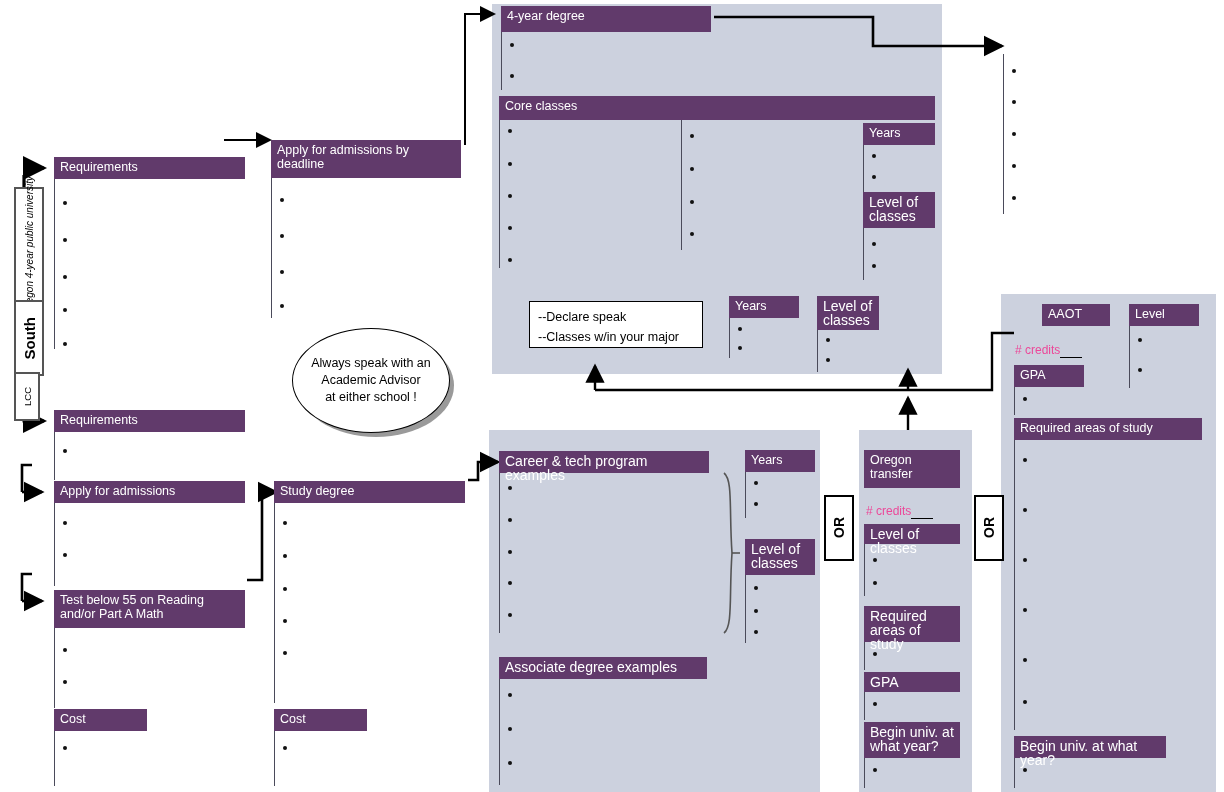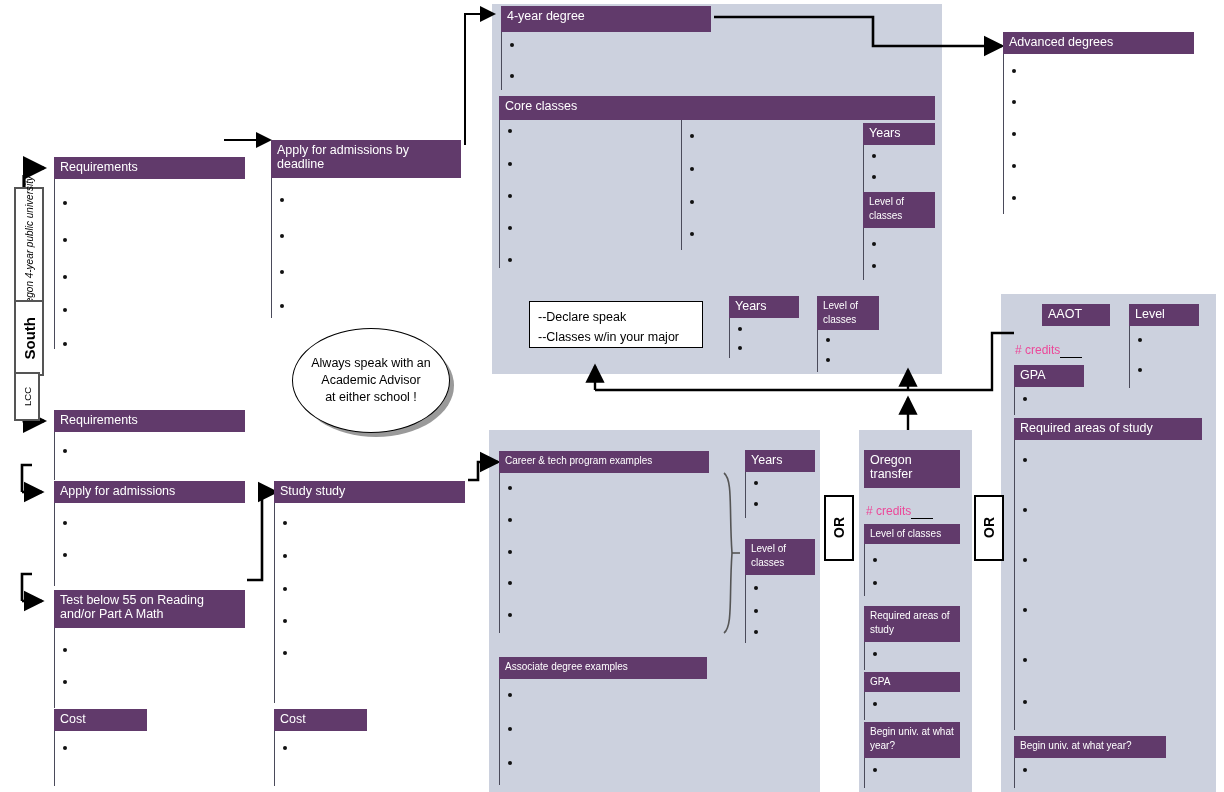--- a/index.html
+++ b/index.html
@@ -1,20 +1,20 @@
 <!DOCTYPE html>
 <html><head>
 <meta charset="utf-8">
 <style>
   html,body{margin:0;padding:0;background:#ffffff;}
   body{font-family:"Liberation Sans",sans-serif;}
   #canvas{position:relative;width:1224px;height:792px;background:#fff;overflow:hidden;}
   .panel{position:absolute;background:#ccd1de;}
   .hdr{position:absolute;background:#613a6b;color:#ffffff;font-size:12.5px;line-height:14px;padding:3px 6px;box-sizing:border-box;white-space:pre-wrap;}
-  .hdr.small{font-size:10px;}
+  .hdr.small{font-size:14px;}
   .bullets{position:absolute;border-left:1px solid #4a4a5a;box-sizing:border-box;}
   .bullets i{display:block;position:absolute;width:4px;height:4px;background:#111;border-radius:50%;left:8px;}
   .plainbox{position:absolute;border:1px solid #000;background:#fff;font-size:12.5px;line-height:20px;color:#000;padding:5px 8px;box-sizing:border-box;}
   .orbox{position:absolute;border:2px solid #000;background:#fff;color:#000;font-size:14px;font-weight:bold;display:flex;align-items:center;justify-content:center;writing-mode:vertical-rl;transform:rotate(180deg);letter-spacing:0px;}
   .labelbox{position:absolute;border:2px solid #555;background:#fff;color:#000;display:flex;align-items:center;justify-content:center;}
   .labelbox span{writing-mode:vertical-rl;transform:rotate(180deg);white-space:nowrap;}
   .labelbox.italic span{font-style:italic;font-size:10px;}
   .labelbox.bold span{font-weight:bold;font-size:15px;}
   .labelbox.tiny span{font-size:9.5px;}
   .credits{position:absolute;font-size:12px;color:#ec4899;white-space:nowrap;}
@@ -153,21 +153,20 @@
   <div class="bullets" style="left:863px;top:145px;width:72px;height:48px;">
     <i style="top:9px"></i>
       <i style="top:30px"></i>
   </div>
   <div class="hdr small" style="left:863px;top:192px;width:72px;height:36px;">Level of classes</div>
   <div class="bullets" style="left:863px;top:228px;width:72px;height:52px;">
     <i style="top:14px"></i>
       <i style="top:36px"></i>
   </div>
 
-  <div class="hdr" style="left:1003px;top:32px;width:191px;height:22px;">Advanced degrees</div>
   <div class="bullets" style="left:1003px;top:54px;width:191px;height:160px;">
     <i style="top:15px"></i>
       <i style="top:46px"></i>
       <i style="top:78px"></i>
       <i style="top:110px"></i>
       <i style="top:142px"></i>
   </div>
 
   <div class="plainbox" style="left:529px;top:301px;width:174px;height:47px;">
     <div>--Declare speak</div>
@@ -207,21 +206,21 @@
   <div class="bullets" style="left:54px;top:628px;width:191px;height:80px;">
     <i style="top:20px"></i>
       <i style="top:52px"></i>
   </div>
 
   <div class="hdr" style="left:54px;top:709px;width:93px;height:22px;">Cost</div>
   <div class="bullets" style="left:54px;top:731px;width:93px;height:55px;">
     <i style="top:15px"></i>
   </div>
 
-  <div class="hdr" style="left:274px;top:481px;width:191px;height:22px;">Study study</div>
+  <div class="hdr" style="left:274px;top:481px;width:191px;height:22px;">Study degree</div>
   <div class="bullets" style="left:274px;top:503px;width:191px;height:200px;">
     <i style="top:18px"></i>
       <i style="top:51px"></i>
       <i style="top:84px"></i>
       <i style="top:116px"></i>
       <i style="top:148px"></i>
   </div>
   <div class="hdr" style="left:274px;top:709px;width:93px;height:22px;">Cost</div>
   <div class="bullets" style="left:274px;top:731px;width:93px;height:55px;">
     <i style="top:15px"></i>

